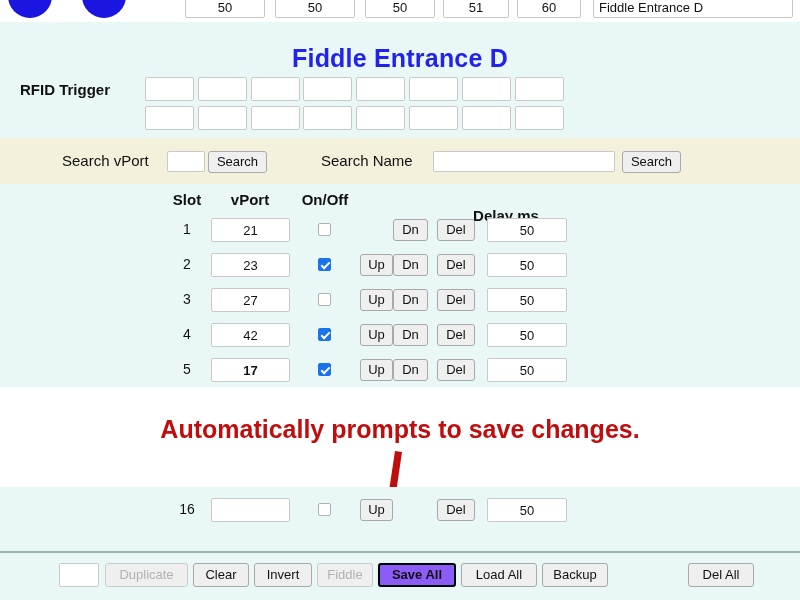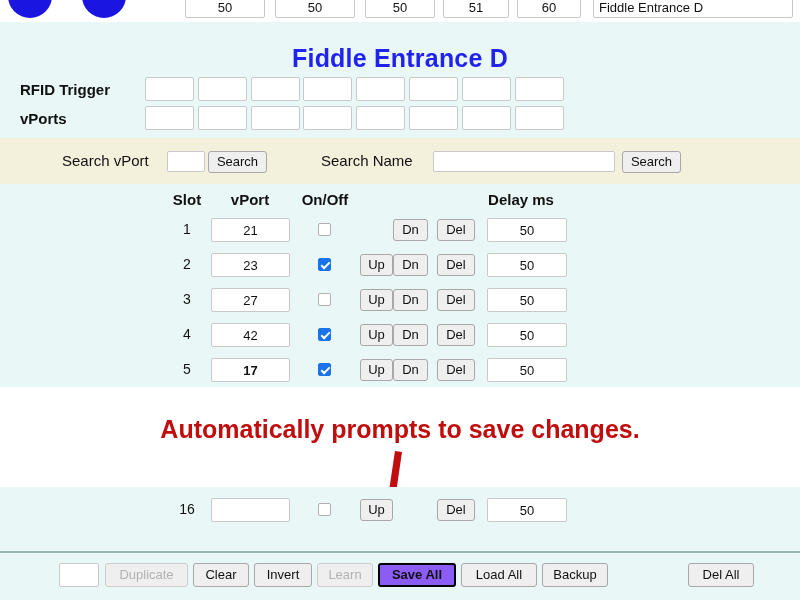--- a/index.html
+++ b/index.html
@@ -185,21 +185,20 @@
   <input class="txt" style="position: absolute; left: 365px; top: -4px; width: 70px;" value="50">
   <input class="txt" style="position: absolute; left: 443px; top: -4px; width: 66px;" value="51">
   <input class="txt" style="position: absolute; left: 517px; top: -4px; width: 64px;" value="60">
   <input class="txt left" style="position: absolute; left: 593px; top: -4px; width: 200px;" value="Fiddle Entrance D">
 
   <div class="band-mint" id="band-header"></div>
 
   <div id="page-title">Fiddle Entrance D</div>
 
   <div class="row-label" style="top:81px;">RFID Trigger</div>
-  <div class="row-label" style="top:110px;">vPorts</div>
 
   <div id="rfid-inputs">
       <input class="txt" style="position: absolute; left: 145px; top: 77px; width: 49px; height: 24px;">
       <input class="txt" style="position: absolute; left: 197.8px; top: 77px; width: 49px; height: 24px;">
       <input class="txt" style="position: absolute; left: 250.6px; top: 77px; width: 49px; height: 24px;">
       <input class="txt" style="position: absolute; left: 303.4px; top: 77px; width: 49px; height: 24px;">
       <input class="txt" style="position: absolute; left: 356.2px; top: 77px; width: 49px; height: 24px;">
       <input class="txt" style="position: absolute; left: 409px; top: 77px; width: 49px; height: 24px;">
       <input class="txt" style="position: absolute; left: 461.8px; top: 77px; width: 49px; height: 24px;">
       <input class="txt" style="position: absolute; left: 514.6px; top: 77px; width: 49px; height: 24px;">
@@ -224,21 +223,21 @@
 
   <div class="lbl" style="left:321px;top:152px;">Search Name</div>
   <input class="txt left" style="position: absolute; left: 433px; top: 151px; width: 182px; height: 21px;" value="">
   <div class="btn" style="position:absolute;left:622px;top:151px;width:59px;">Search</div>
 
   <div class="band-mint" id="band-table"></div>
 
   <div class="th" style="left:167px;width:40px;">Slot</div>
   <div class="th" style="left:215px;width:70px;">vPort</div>
   <div class="th" style="left:292px;width:66px;">On/Off</div>
-  <div class="th" style="left:481px;width:80px;">Delay ms</div>
+  <div class="th" style="left:466px;width:80px;margin-top:16px;">Delay ms</div>
 
   <div id="table-rows">
       <div>
         <div class="slotnum" style="top: 221px;">1</div>
         <input class="txt" value="21" style="position: absolute; left: 211px; top: 218px; width: 79px; height: 24px;">
         <span class="chk" style="position: absolute; left: 318px; top: 223px;"></span>
         <div class="btn" style="position: absolute; left: 393px; top: 219px; width: 35px;">Dn</div>
         <div class="btn" style="position: absolute; left: 437px; top: 219px; width: 38px;">Del</div>
         <input class="txt" value="50" style="position: absolute; left: 487px; top: 218px; width: 80px; height: 24px;">
       </div>
@@ -298,21 +297,21 @@
         <input class="txt" value="50" style="position: absolute; left: 487px; top: 498px; width: 80px; height: 24px;">
       </div>
     </div>
 
   <div class="band-mint" id="band-toolbar"></div>
   <input class="txt" style="position: absolute; left: 59px; top: 563px; width: 40px; height: 24px;" value="">
   <div id="toolbar-buttons">
       <div class="btn disabled" style="position: absolute; left: 105px; top: 563px; width: 83px; height: 24px; line-height: 22px;">Duplicate</div>
       <div class="btn" style="position: absolute; left: 193px; top: 563px; width: 56px; height: 24px; line-height: 22px;">Clear</div>
       <div class="btn" style="position: absolute; left: 254px; top: 563px; width: 58px; height: 24px; line-height: 22px;">Invert</div>
-      <div class="btn disabled" style="position: absolute; left: 317px; top: 563px; width: 56px; height: 24px; line-height: 22px;">Learn</div>
+      <div class="btn disabled" style="position: absolute; left: 317px; top: 563px; width: 56px; height: 24px; line-height: 22px;">Fiddle</div>
       <div class="btn highlight" style="position: absolute; left: 378px; top: 563px; width: 78px; height: 24px; line-height: 20px;">Save All</div>
       <div class="btn" style="position: absolute; left: 461px; top: 563px; width: 76px; height: 24px; line-height: 22px;">Load All</div>
       <div class="btn" style="position: absolute; left: 542px; top: 563px; width: 66px; height: 24px; line-height: 22px;">Backup</div>
       <div class="btn" style="position: absolute; left: 613px; top: 563px; width: 70px; height: 24px; line-height: 22px; margin-top: 48px;">Restore</div>
       <div class="btn" style="position: absolute; left: 688px; top: 563px; width: 66px; height: 24px; line-height: 22px;">Del All</div>
     </div>
 
 </div>
 
 </body></html>

